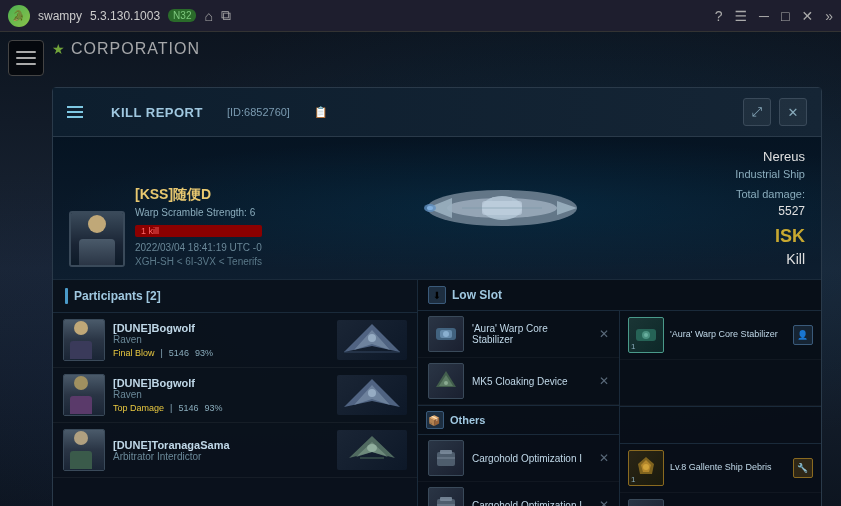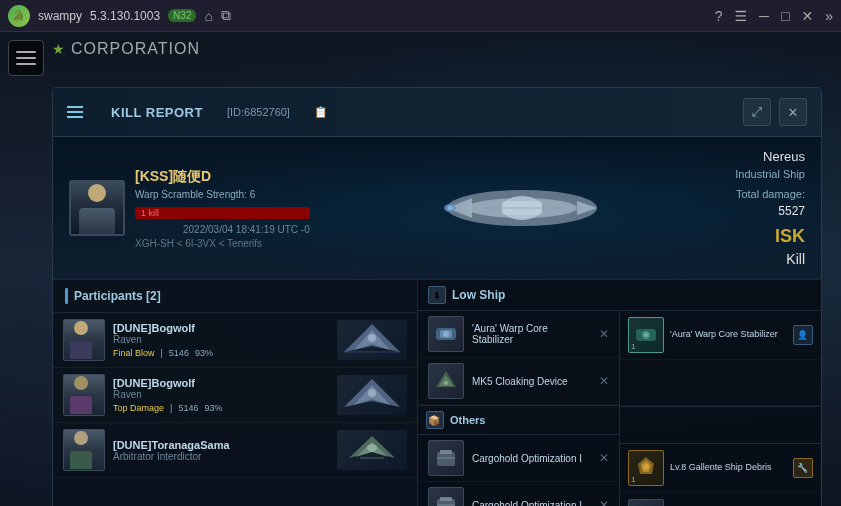--- a/index.html
+++ b/index.html
@@ -193,21 +193,21 @@
       position: relative;
       min-height: 120px;
     }
     .ship-info-bg {
       position: absolute;
       inset: 0;
       background: radial-gradient(ellipse at 60% 50%, rgba(0,80,120,0.25) 0%, transparent 70%);
     }
     .pilot-section {
       display: flex;
-      align-items: center;
+      align-items: flex-end;
       gap: 10px;
       z-index: 1;
       min-width: 200px;
     }
     .pilot-avatar {
       width: 56px;
       height: 56px;
       background: linear-gradient(135deg, #2a3a4a, #1a2a3a);
       border: 2px solid #3a4a5a;
       border-radius: 3px;
@@ -245,21 +245,20 @@
       font-size: 9px;
       padding: 1px 6px;
       border-radius: 2px;
       margin-top: 4px;
       display: inline-block;
     }
     .pilot-location {
       color: #6a8898;
       font-size: 10px;
       margin-top: 2px;
-      margin-left: 48px;
     }
     .pilot-location2 {
       color: #5a7888;
       font-size: 10px;
     }
 
     
     .ship-image-area {
       flex: 1;
       display: flex;
@@ -772,21 +771,21 @@
               <line x1="20" y1="26" x2="44" y2="26" stroke="#4a6858" stroke-width="1"></line>
             </svg>
           </div>
         </div>
       </div>
 
       <div class="items-panel">
 
         <div class="items-section-header">
           <div class="section-icon">⬇</div>
-          <span class="section-title">Low Ship</span>
+          <span class="section-title">Low Slot</span>
         </div>
 
         <div class="items-dual">
 
           <div class="items-left-col">
 
             <div class="items-row">
               <div class="item-icon">
                 <svg width="28" height="28" viewBox="0 0 28 28">
                   <rect x="4" y="8" width="20" height="12" rx="3" fill="#4a7090" opacity="0.8"></rect>

